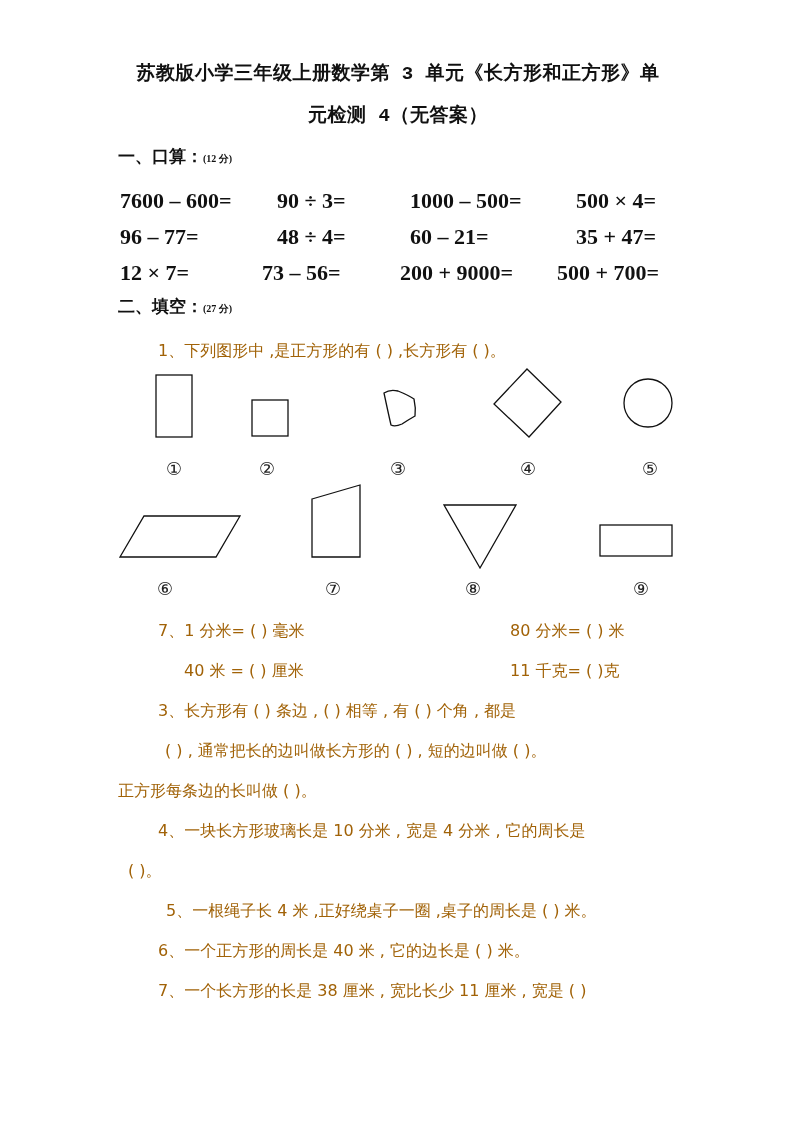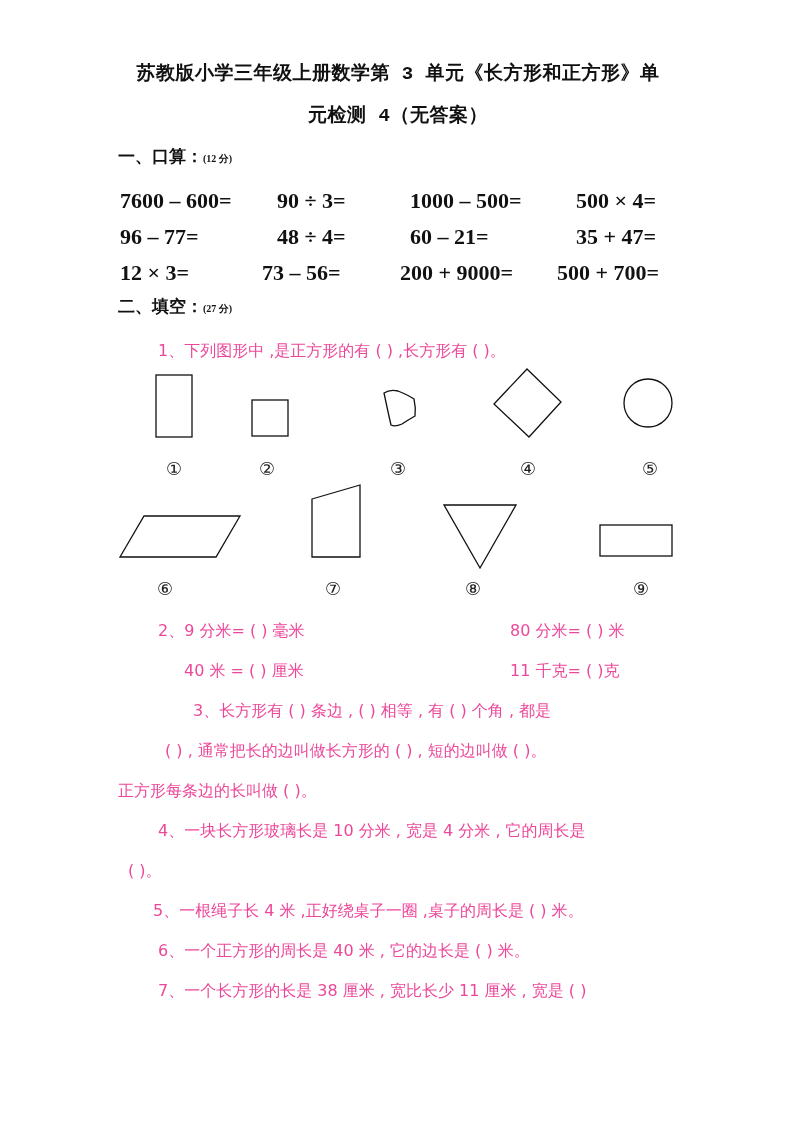--- a/index.html
+++ b/index.html
@@ -3,21 +3,21 @@
 <meta charset="utf-8">
 <style>
   html, body { margin: 0; padding: 0; background: #ffffff; }
   body { width: 793px; height: 1122px; position: relative; overflow: hidden;
          font-family: "DejaVu Serif", "Liberation Serif", serif; color: #111; }
   .abs { position: absolute; white-space: nowrap; }
   .title { font-family: Liberation Mono, monospace; font-weight: bold; font-size: 19px; letter-spacing: 0.5px; }
   .sec { font-family: "DejaVu Sans", sans-serif; font-weight: bold; font-size: 17px; }
   .sec .pts { font-family: "Liberation Serif", serif; font-size: 10px; font-weight: bold; }
   .calc { font-family: Liberation Serif, serif; font-weight: bold; font-size: 22px; }
-  .q { font-family: "DejaVu Sans", sans-serif; font-size: 16px; color: #ec4899; }
+  .q { font-family: "DejaVu Sans", sans-serif; font-size: 16px; color: #a16207; }
   .num { font-family: "DejaVu Sans", sans-serif; font-size: 18px; color: #222; }
   svg.shapes { position: absolute; left: 0; top: 0; }
 </style>
 </head>
 <body>
 
 <div class="abs title" style="left:118px; top:60px; width:560px; text-align:center;">苏教版小学三年级上册数学第 3 单元《长方形和正方形》单</div>
 <div class="abs title" style="left:118px; top:102px; width:560px; text-align:center;">元检测 4（无答案）</div>
 
 <div class="abs sec" style="left:118px; top:145px;">
@@ -27,21 +27,21 @@
 <div class="abs calc" style="left:120px; top:188px;">7600  –  600=</div>
 <div class="abs calc" style="left:277px; top:188px;">90  ÷  3=</div>
 <div class="abs calc" style="left:410px; top:188px;">1000  –  500=</div>
 <div class="abs calc" style="left:576px; top:188px;">500  ×  4=</div>
 
 <div class="abs calc" style="left:120px; top:224px;">96  –  77=</div>
 <div class="abs calc" style="left:277px; top:224px;">48  ÷  4=</div>
 <div class="abs calc" style="left:410px; top:224px;">60  –  21=</div>
 <div class="abs calc" style="left:576px; top:224px;">35  +  47=</div>
 
-<div class="abs calc" style="left:120px; top:260px;">12  ×  3=</div>
+<div class="abs calc" style="left:120px; top:260px;">12  ×  7=</div>
 <div class="abs calc" style="left:262px; top:260px;">73  –  56=</div>
 <div class="abs calc" style="left:400px; top:260px;">200  +  9000=</div>
 <div class="abs calc" style="left:557px; top:260px;">500  +  700=</div>
 
 <div class="abs sec" style="left:118px; top:295px;">
   <span>二、填空：</span><span class="pts">(27 分)</span>
 </div>
 
 <div class="abs q" style="left:158px; top:341px;">1、下列图形中 ,是正方形的有 (            ) ,长方形有 (            )。</div>
 
@@ -62,27 +62,27 @@
 <div class="abs num" style="left:166px; top:458px;">①</div>
 <div class="abs num" style="left:259px; top:458px;">②</div>
 <div class="abs num" style="left:390px; top:458px;">③</div>
 <div class="abs num" style="left:520px; top:458px;">④</div>
 <div class="abs num" style="left:642px; top:458px;">⑤</div>
 <div class="abs num" style="left:157px; top:578px;">⑥</div>
 <div class="abs num" style="left:325px; top:578px;">⑦</div>
 <div class="abs num" style="left:465px; top:578px;">⑧</div>
 <div class="abs num" style="left:633px; top:578px;">⑨</div>
 
-<div class="abs q" style="left:158px; top:621px;">2、9 分米= (       ) 毫米</div>
+<div class="abs q" style="left:158px; top:621px;">7、1 分米= (       ) 毫米</div>
 <div class="abs q" style="left:510px; top:621px;">80 分米= (       ) 米</div>
 <div class="abs q" style="left:184px; top:661px;">40 米  = (       ) 厘米</div>
 <div class="abs q" style="left:510px; top:661px;">11 千克= (        )克</div>
 
-<div class="abs q" style="left:158px; top:701px;margin-left:35px;">3、长方形有 (     ) 条边 , (     ) 相等 , 有 (     ) 个角 , 都是</div>
+<div class="abs q" style="left:158px; top:701px;">3、长方形有 (     ) 条边 , (     ) 相等 , 有 (     ) 个角 , 都是</div>
 <div class="abs q" style="left:128px; top:741px;margin-left:37px;">(       ) , 通常把长的边叫做长方形的 (       ) , 短的边叫做 (      )。</div>
 <div class="abs q" style="left:118px; top:781px;">正方形每条边的长叫做 (       )。</div>
 
 <div class="abs q" style="left:158px; top:821px;">4、一块长方形玻璃长是 10 分米 , 宽是 4 分米 , 它的周长是</div>
 <div class="abs q" style="left:128px; top:861px;">(          )。</div>
 
-<div class="abs q" style="left:153px; top:901px;">5、一根绳子长 4 米 ,正好绕桌子一圈 ,桌子的周长是 (     ) 米。</div>
+<div class="abs q" style="left:166px; top:901px;">5、一根绳子长 4 米 ,正好绕桌子一圈 ,桌子的周长是 (     ) 米。</div>
 <div class="abs q" style="left:158px; top:941px;">6、一个正方形的周长是 40 米 , 它的边长是 (       ) 米。</div>
 <div class="abs q" style="left:158px; top:981px;">7、一个长方形的长是 38 厘米 , 宽比长少 11 厘米 , 宽是 (      )</div>
 
 </body></html>

